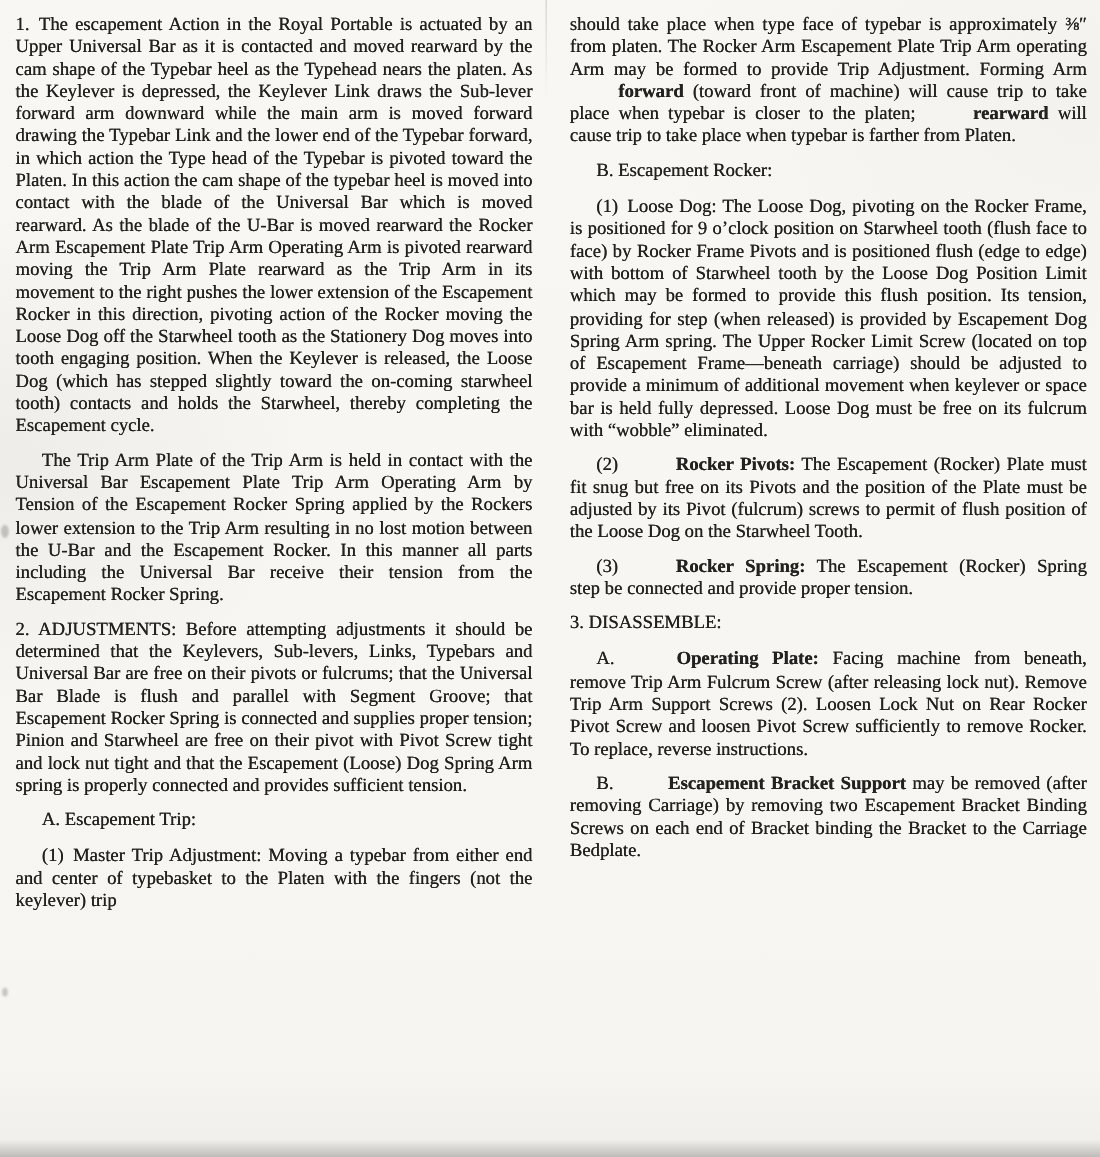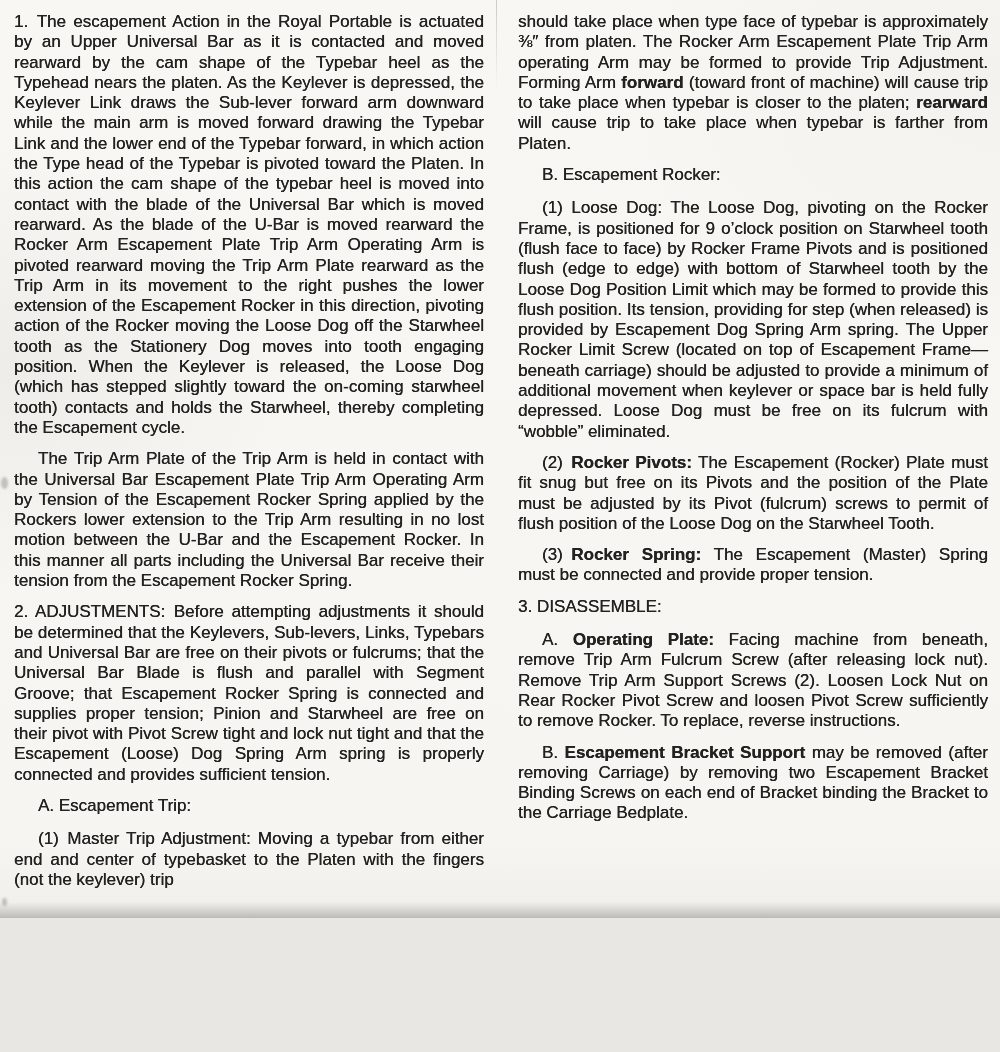--- a/index.html
+++ b/index.html
@@ -1,27 +1,27 @@
 <!DOCTYPE html>
 <html style="--paper: #f8f7f3; --ink: #232220;"><head>
 <meta charset="utf-8">
 <style>
   html,body{
     margin:0;padding:0;background:#e8e7e3;
   }
   .page{
     position:relative;
-    width:1000px;height:918px;
+    width:1000px;height:1052px;
     overflow:hidden;
     box-sizing:border-box;
     background:
       radial-gradient(ellipse 420px 320px at 0% 40%, rgba(110,108,102,.07), transparent 70%),
       radial-gradient(ellipse 600px 400px at 100% 8%, rgba(110,108,102,.035), transparent 70%),
       linear-gradient(var(--paper,#f8f7f3) 0%, #f6f5f1 92%, #efeeea 100%);
-    font-family:Liberation Sans, sans-serif;
+    font-family:Liberation Serif, serif;
     color:var(--ink,#232220);
   }
   .columns{
     display:flex;
     gap:34px;
     padding:12px 12px 0 14px;
   }
   .col{
     width:470px;
     flex:0 0 auto;
@@ -31,21 +31,21 @@
   }
   p.para{
     margin:0 0 11px 0;
     text-align:justify;
   }
   p.heading{
     margin:1px 0 13px 0;
     text-align:left;
   }
   .indent{text-indent:24px;}
-  .b{font-weight:bold;}
+  .b{font-weight:bold;margin-left:44px;}
   .fold-line{
     position:absolute;left:496px;top:0;
     width:1px;height:90px;
     background:linear-gradient(rgba(70,70,66,.25), rgba(70,70,66,0));
   }
   .scan-bottom{
     position:absolute;left:0;bottom:0;
     width:100%;height:16px;
     background:linear-gradient(to bottom, rgba(148,146,141,0), rgba(148,146,141,.55));
   }
@@ -69,21 +69,21 @@
         <p class="para indent"><span>The Trip Arm Plate of the Trip Arm is held in contact with the Universal Bar Escapement Plate Trip Arm Operating Arm by Tension of the Escapement Rocker Spring applied by the Rockers lower extension to the Trip Arm resulting in no lost motion between the U-Bar and the Escapement Rocker. In this manner all parts including the Universal Bar receive their tension from the Escapement Rocker Spring.</span></p>
         <p class="para"><span>2. ADJUSTMENTS: Before attempting adjustments it should be determined that the Keylevers, Sub-levers, Links, Typebars and Universal Bar are free on their pivots or fulcrums; that the Universal Bar Blade is flush and parallel with Segment Groove; that Escapement Rocker Spring is connected and supplies proper tension; Pinion and Starwheel are free on their pivot with Pivot Screw tight and lock nut tight and that the Escapement (Loose) Dog Spring Arm spring is properly connected and provides sufficient tension.</span></p>
         <p class="heading indent"><span>A. Escapement Trip:</span></p>
         <p class="para indent"><span>(1) Master Trip Adjustment: Moving a typebar from either end and center of typebasket to the Platen with the fingers (not the keylever) trip</span></p>
       </div>
     <div class="col">
         <p class="para"><span>should take place when type face of typebar is approximately ⅜″ from platen. The Rocker Arm Escapement Plate Trip Arm operating Arm may be formed to provide Trip Adjustment. Forming Arm </span><span class="b">forward</span><span> (toward front of machine) will cause trip to take place when typebar is closer to the platen; </span><span class="b">rearward</span><span> will cause trip to take place when typebar is farther from Platen.</span></p>
         <p class="heading indent"><span>B. Escapement Rocker:</span></p>
         <p class="para indent"><span>(1) Loose Dog: The Loose Dog, pivoting on the Rocker Frame, is positioned for 9 o’clock position on Starwheel tooth (flush face to face) by Rocker Frame Pivots and is positioned flush (edge to edge) with bottom of Starwheel tooth by the Loose Dog Position Limit which may be formed to provide this flush position. Its tension, providing for step (when released) is provided by Escapement Dog Spring Arm spring. The Upper Rocker Limit Screw (located on top of Escapement Frame—beneath carriage) should be adjusted to provide a minimum of additional movement when keylever or space bar is held fully depressed. Loose Dog must be free on its fulcrum with “wobble” eliminated.</span></p>
         <p class="para indent"><span>(2) </span><span class="b">Rocker Pivots:</span><span> The Escapement (Rocker) Plate must fit snug but free on its Pivots and the position of the Plate must be adjusted by its Pivot (fulcrum) screws to permit of flush position of the Loose Dog on the Starwheel Tooth.</span></p>
-        <p class="para indent"><span>(3) </span><span class="b">Rocker Spring:</span><span> The Escapement (Master) Spring must be connected and provide proper tension.</span></p>
+        <p class="para indent"><span>(3) </span><span class="b">Rocker Spring:</span><span> The Escapement (Rocker) Spring step be connected and provide proper tension.</span></p>
         <p class="heading"><span>3. DISASSEMBLE:</span></p>
         <p class="para indent"><span>A. </span><span class="b">Operating Plate:</span><span> Facing machine from beneath, remove Trip Arm Fulcrum Screw (after releasing lock nut). Remove Trip Arm Support Screws (2). Loosen Lock Nut on Rear Rocker Pivot Screw and loosen Pivot Screw sufficiently to remove Rocker. To replace, reverse instructions.</span></p>
         <p class="para indent"><span>B. </span><span class="b">Escapement Bracket Support</span><span> may be removed (after removing Carriage) by removing two Escapement Bracket Binding Screws on each end of Bracket binding the Bracket to the Carriage Bedplate.</span></p>
       </div>
   </div>
   <div class="speck speck-a"></div>
   <div class="speck speck-b"></div>
   <div class="scan-bottom"></div>
 </div>
 

